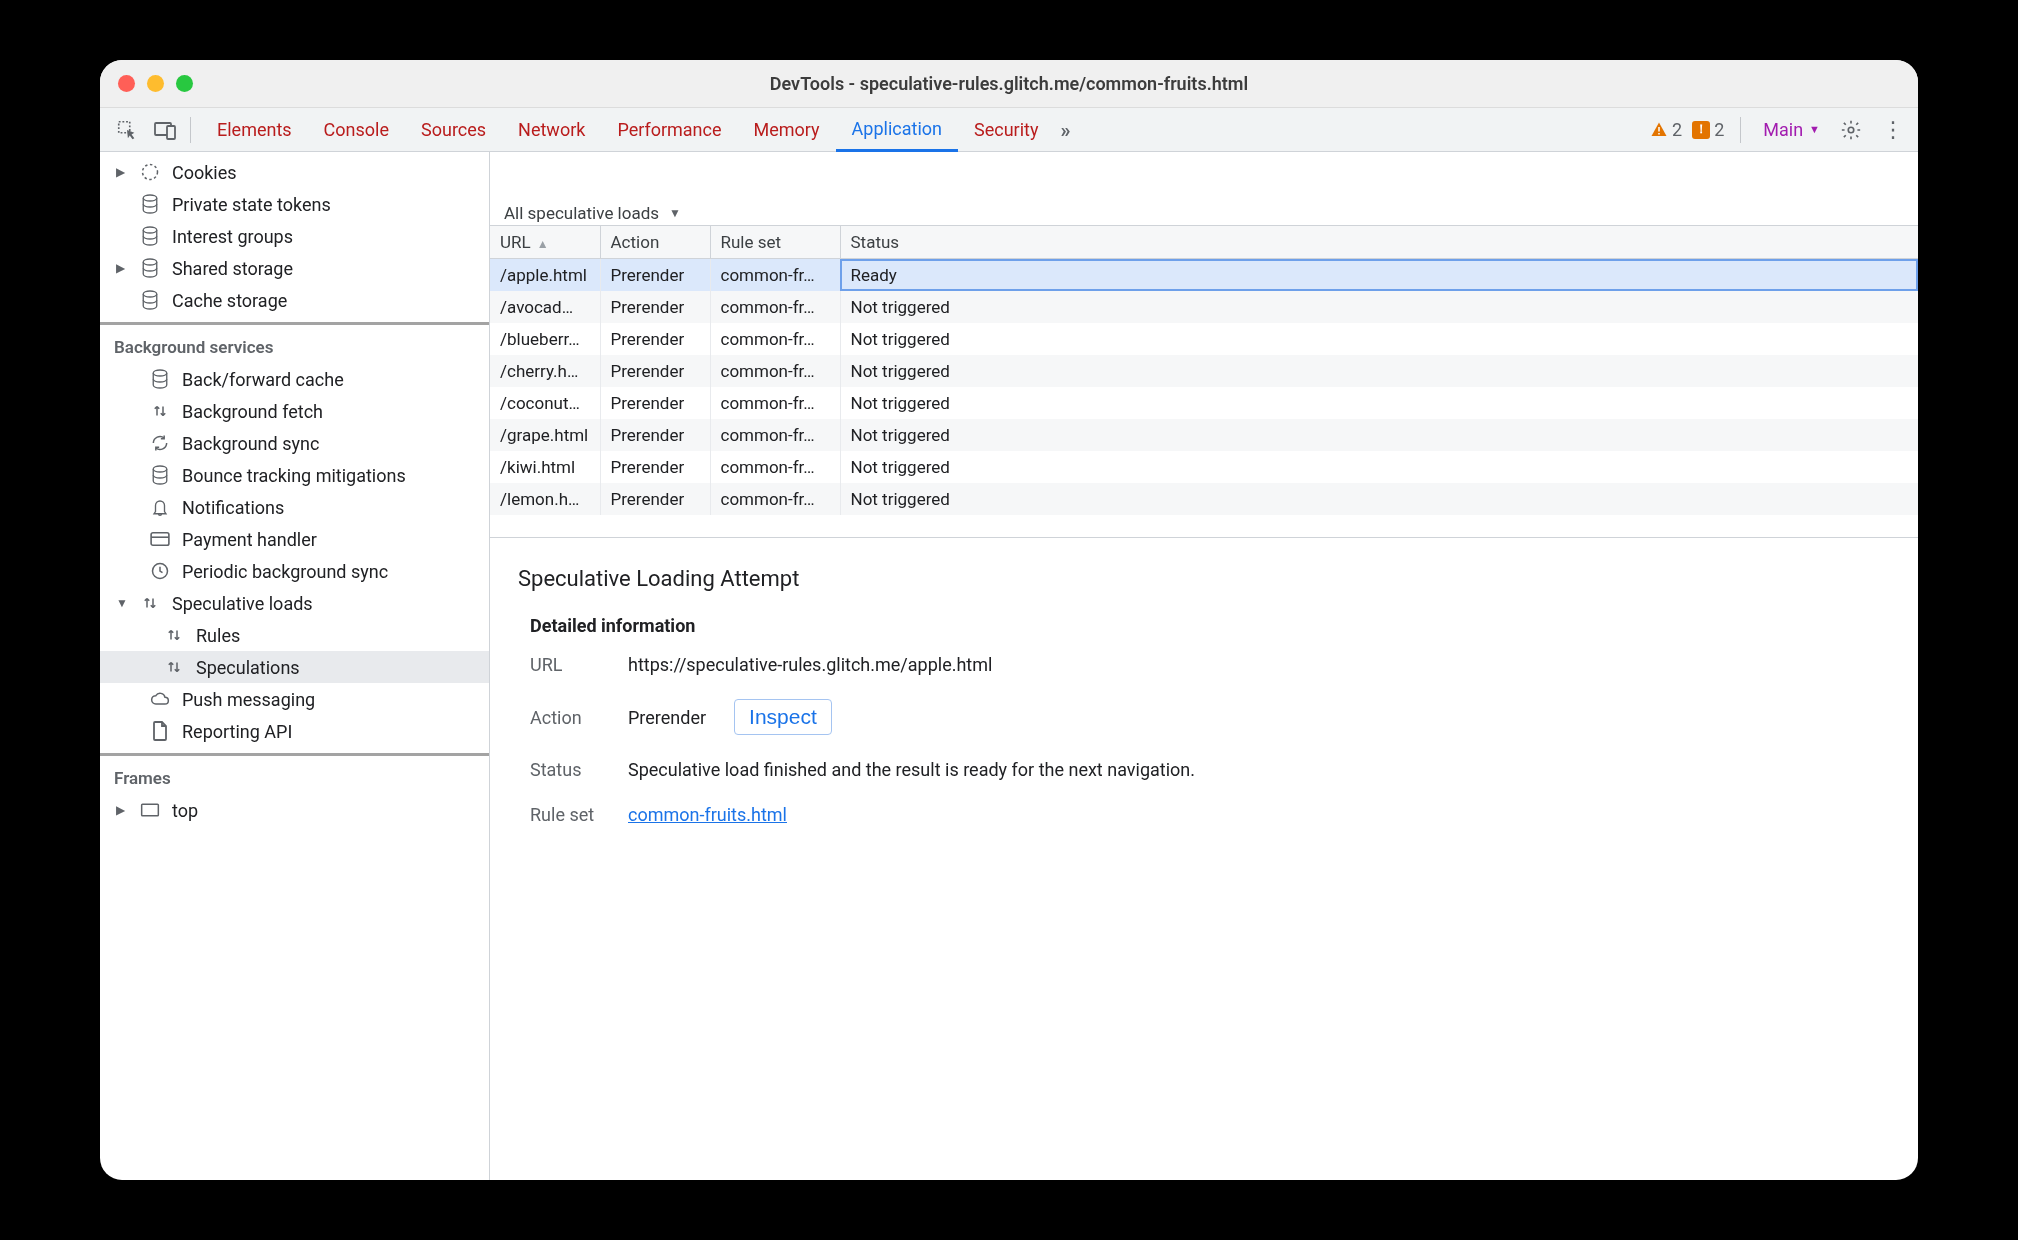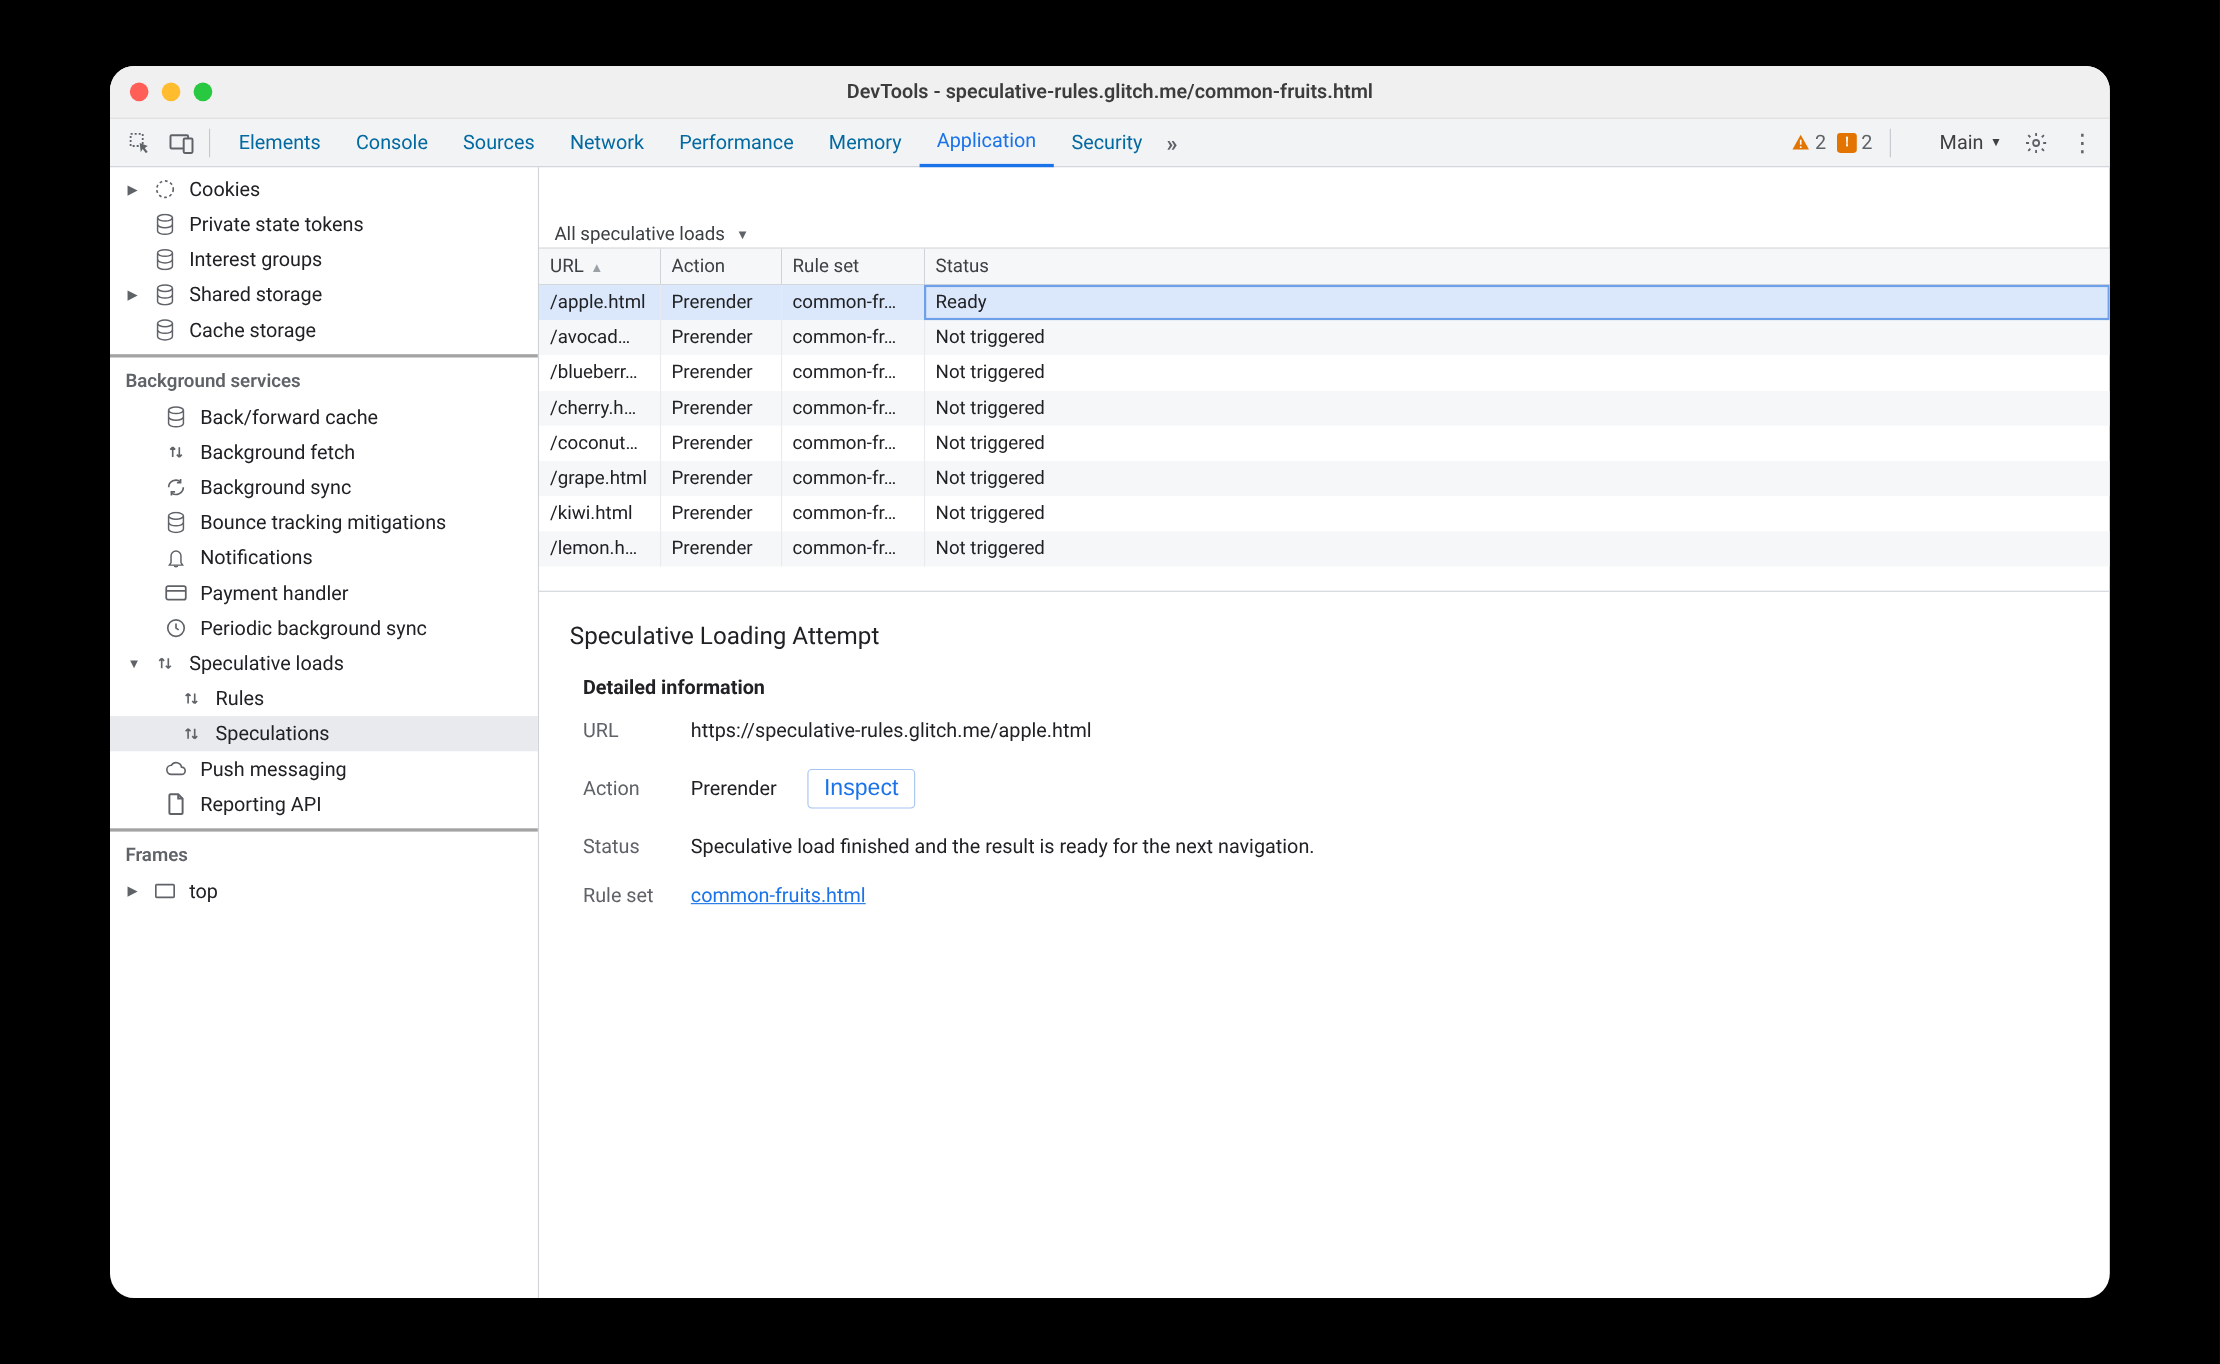--- a/index.html
+++ b/index.html
@@ -25,28 +25,28 @@
   .traffic{display:flex;gap:12px;padding-left:18px;}
   .tl{width:17px;height:17px;border-radius:50%;}
   .tl.red{background:#ff5f57;}
   .tl.yellow{background:#febc2e;}
   .tl.green{background:#28c840;}
   .title{position:absolute;left:0;right:0;text-align:center;font-weight:600;font-size:18px;color:#3c3c3c;}
   .toolbar{height:44px;background:var(--bg-alt);display:flex;align-items:center;padding:0 8px;border-bottom:1px solid var(--border);font-size:18px;}
   .tool-icon{width:28px;height:28px;margin:0 5px;display:flex;align-items:center;justify-content:center;color:#5f6368;}
   .tool-sep{width:1px;height:26px;background:#c4c7cb;margin:0 6px;}
   .tabs{display:flex;align-items:center;gap:0;margin-left:4px;}
-  .tab{padding:0 16px;height:44px;display:flex;align-items:center;color:#0369a1;cursor:pointer;white-space:nowrap;}
+  .tab{padding:0 16px;height:44px;display:flex;align-items:center;color:#b91c1c;cursor:pointer;white-space:nowrap;}
   .tab.active{color:var(--tab-active);border-bottom:3px solid var(--tab-active);margin-bottom:-1px;}
   .tool-right{margin-left:auto;display:flex;align-items:center;gap:10px;}
   .overflow-icon{color:#5f6368;padding:0 6px;font-size:20px;font-weight:700;}
   .warn-count{display:flex;align-items:center;gap:4px;color:#5f6368;}
   .warn-icon{color:var(--warn);}
   .err-icon{color:#fff;background:var(--warn);width:18px;height:18px;display:inline-flex;align-items:center;justify-content:center;border-radius:3px;font-size:12px;font-weight:800;}
-  .target-btn{display:flex;align-items:center;gap:6px;color:#404040;padding:0 6px;margin-left:22px;}
+  .target-btn{display:flex;align-items:center;gap:6px;color:#a21caf;padding:0 6px;}
   .gear{color:#5f6368;padding:0 4px;}
   .kebab{color:#5f6368;padding:0 6px;font-size:22px;}
   .main{flex:1;display:flex;min-height:0;}
   .sidebar{width:390px;border-right:1px solid var(--border);overflow:auto;padding:4px 0;font-size:18px;}
   .sb-item{display:flex;align-items:center;height:32px;padding-left:26px;gap:10px;color:#202124;cursor:pointer;}
   .sb-item.indent2{padding-left:62px;}
   .sb-item .tri{width:12px;color:#5f6368;font-size:12px;}
   .sb-item .tri.hidden{visibility:hidden;}
   .sb-item .sb-icon{width:24px;height:24px;color:#5f6368;display:flex;align-items:center;justify-content:center;}
   .sb-item.selected{background:#e8eaed;}

